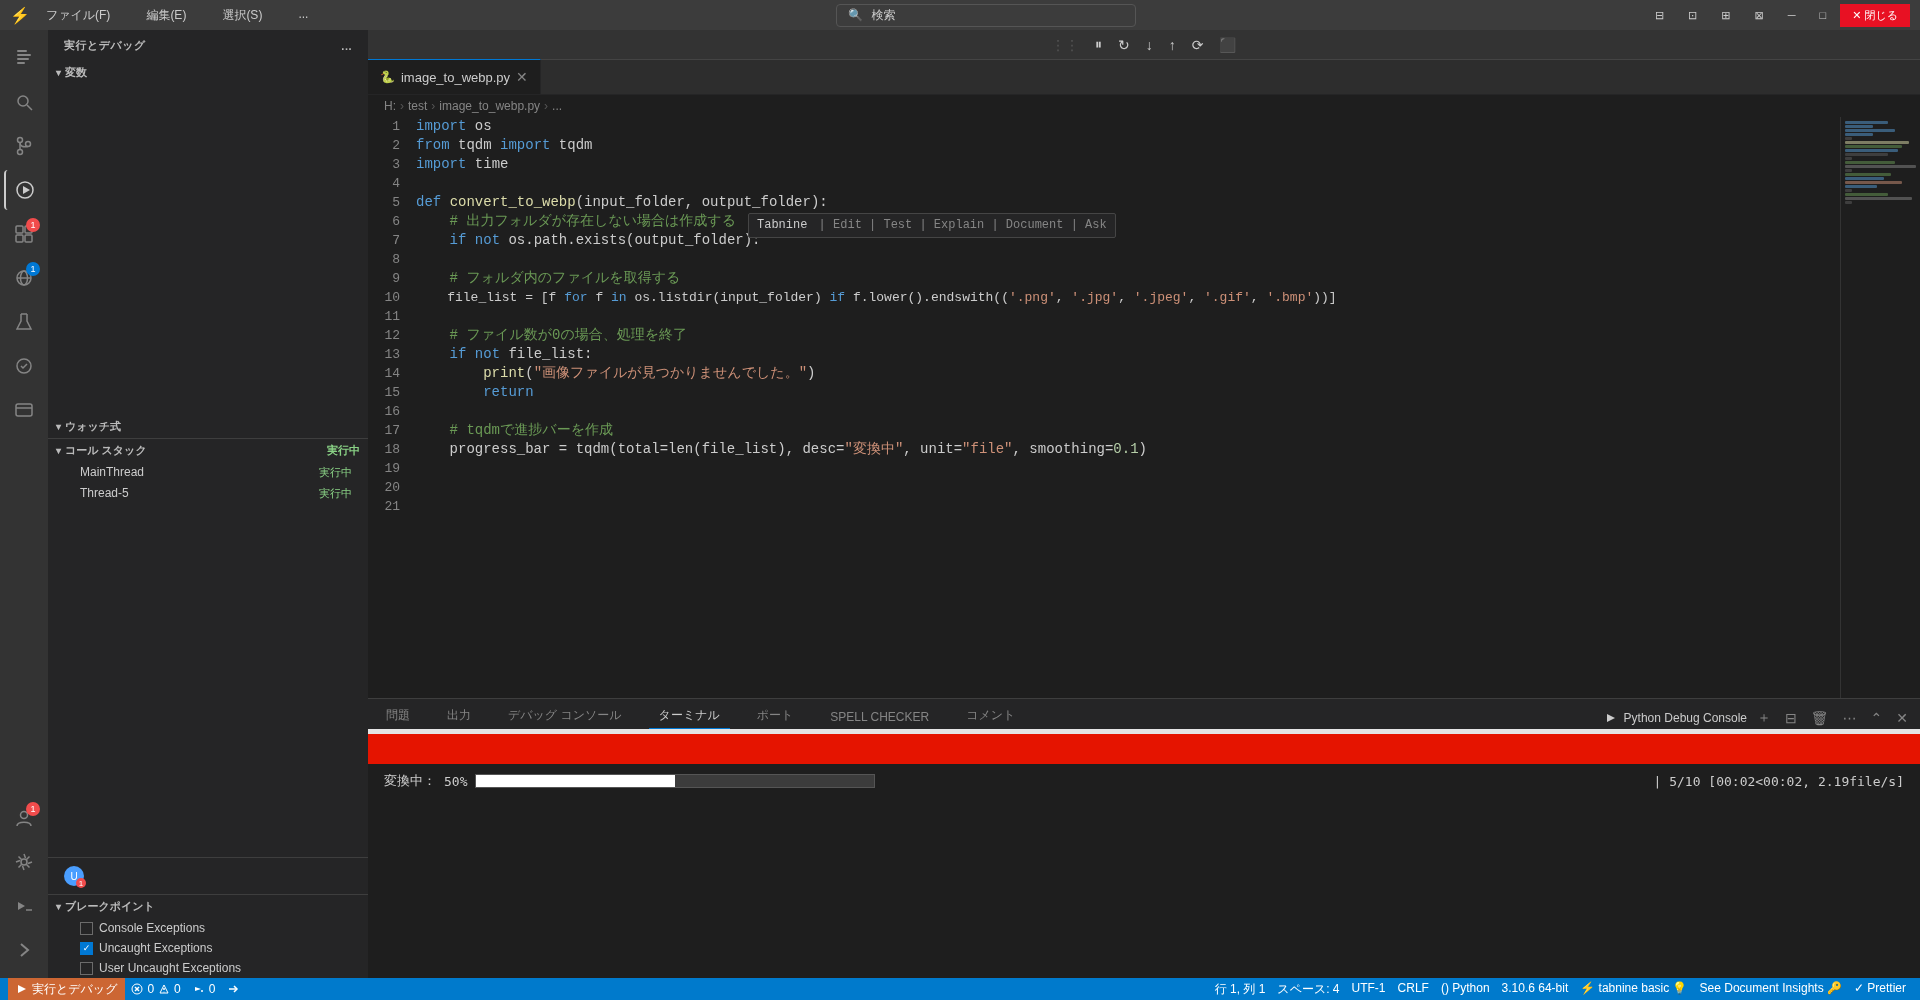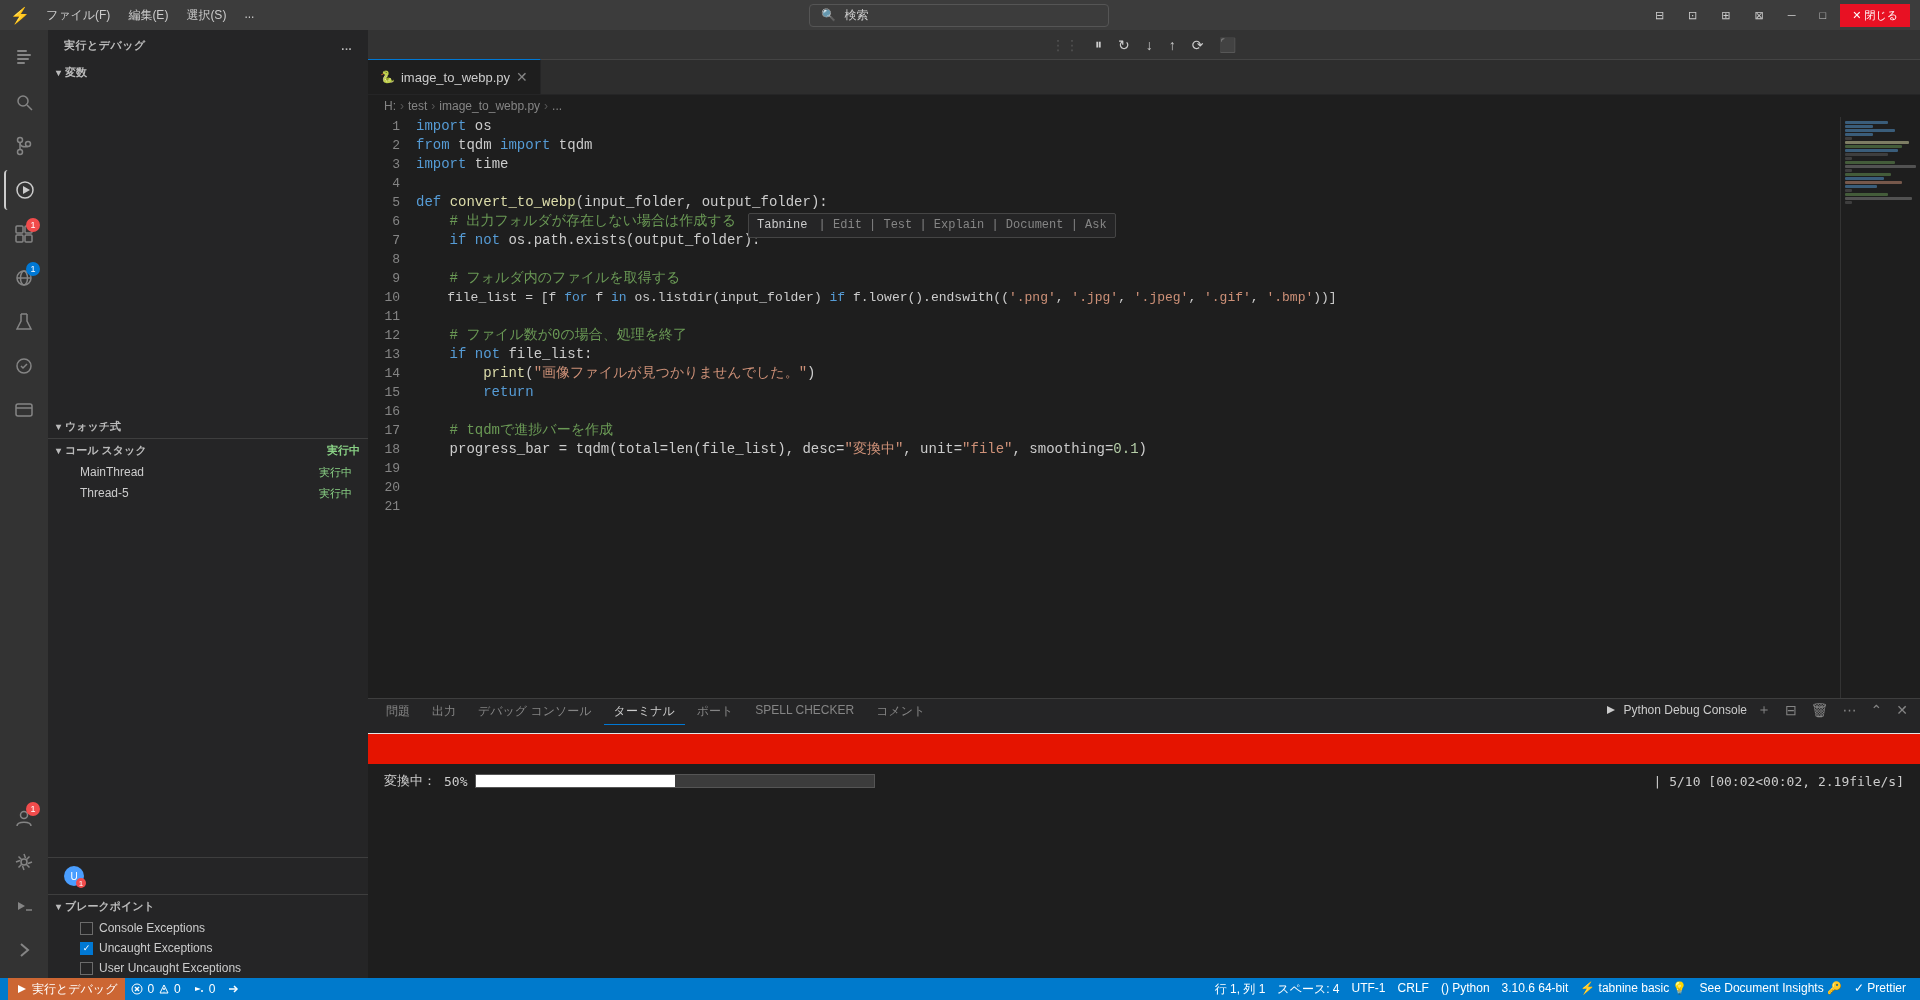--- a/index.html
+++ b/index.html
@@ -29,21 +29,21 @@
       gap: 8px;
       padding: 0 10px;
     }
     .title-bar-logo {
       color: #0098ff;
       font-size: 16px;
       font-weight: bold;
     }
     .title-bar-menu {
       display: flex;
-      gap: 2px;
+      gap: 20px;
       text-align: right;
     }
     .title-bar-menu span {
       padding: 4px 8px;
       font-size: 12px;
       color: #cccccc;
       cursor: pointer;
     }
     .title-bar-search {
       flex: 1;
@@ -408,25 +408,25 @@
       height: 280px;
       background: #1e1e1e;
       border-top: 1px solid #3e3e3e;
       display: flex;
       flex-direction: column;
       flex-shrink: 0;
     }
     .panel-tabs {
       height: 35px;
       display: flex;
-      align-items: flex-start;
+      align-items: flex-end;
       background: #252526;
-      border-bottom: 1px solid #e5e5e5;
+      border-bottom: 5px solid #e5e5e5;
       padding: 0 8px;
-      gap: 2px;
+      gap: 17px;
     }
     .panel-tab {
       padding: 4px 10px;
       font-size: 12px;
       cursor: pointer;
       color: #858585;
       border-bottom: 1px solid transparent;
     }
     .panel-tab.active {
       color: #cccccc;

